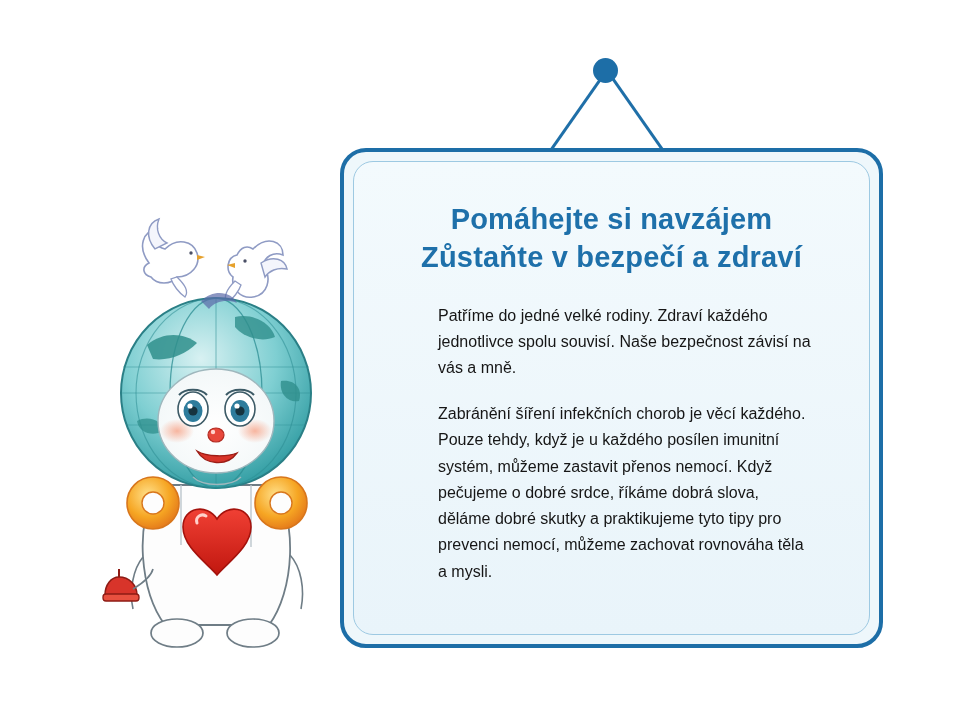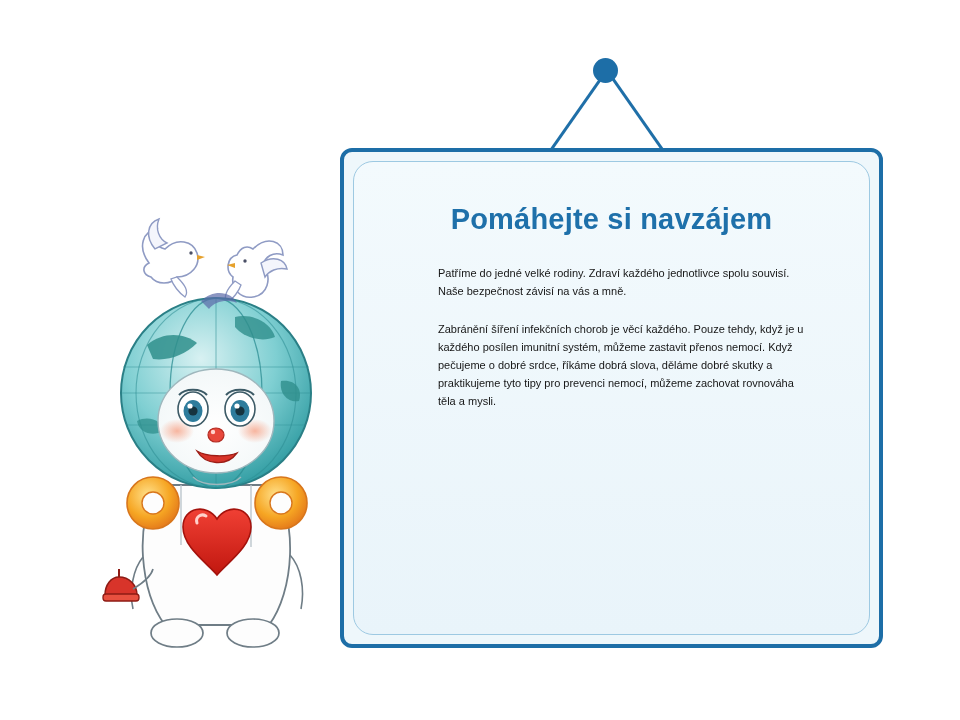--- a/index.html
+++ b/index.html
@@ -56,21 +56,21 @@
 
   
   #sign-board {
     position: absolute;
     left: 5px;
     top: 93px;
     width: 543px;
     height: 500px;
     background: #eef7fb;
     border: 4px solid #1d6ea7;
-    border-radius: 12px;
+    border-radius: 26px;
     box-sizing: border-box;
   }
   #sign-board-inner {
     position: absolute;
     left: 9px;
     top: 9px;
     right: 9px;
     bottom: 9px;
     border: 1px solid #9dc9e2;
     border-radius: 20px;
@@ -98,21 +98,21 @@
   }
   #headline .line2 {
     display: block;
   }
 
   #body-copy {
     margin-top: 26px;
     padding-left: 44px;
     padding-right: 18px;
     color: #161616;
-    font-size: 11px;
+    font-size: 16px;
     line-height: 1.64;
     text-align: left;
   }
   #body-copy p {
     margin: 0 0 20px 0;
   }
   #body-copy p:last-child {
     margin-bottom: 8px;
   }
 
@@ -253,20 +253,21 @@
   <div class="cord" id="cord-left"></div>
   <div class="cord" id="cord-right"></div>
   <div id="hook-knob"></div>
 
   <div id="sign-board">
     <div id="sign-board-inner">
       <div id="sign-content">
 
         <div id="headline">
           <span>Pomáhejte si navzájem</span>
+          <span class="line2">Zůstaňte v bezpečí a zdraví</span>
         </div>
 
         <div id="body-copy">
           <p>Patříme do jedné velké rodiny. Zdraví každého jednotlivce spolu souvisí. Naše bezpečnost závisí na vás a mně.</p>
           <p>Zabránění šíření infekčních chorob je věcí každého. Pouze tehdy, když je u každého posílen imunitní systém, můžeme zastavit přenos nemocí. Když pečujeme o dobré srdce, říkáme dobrá slova, děláme dobré skutky a praktikujeme tyto tipy pro prevenci nemocí, můžeme zachovat rovnováha těla a mysli.</p>
         </div>
 
       </div>
     </div>
   </div>

